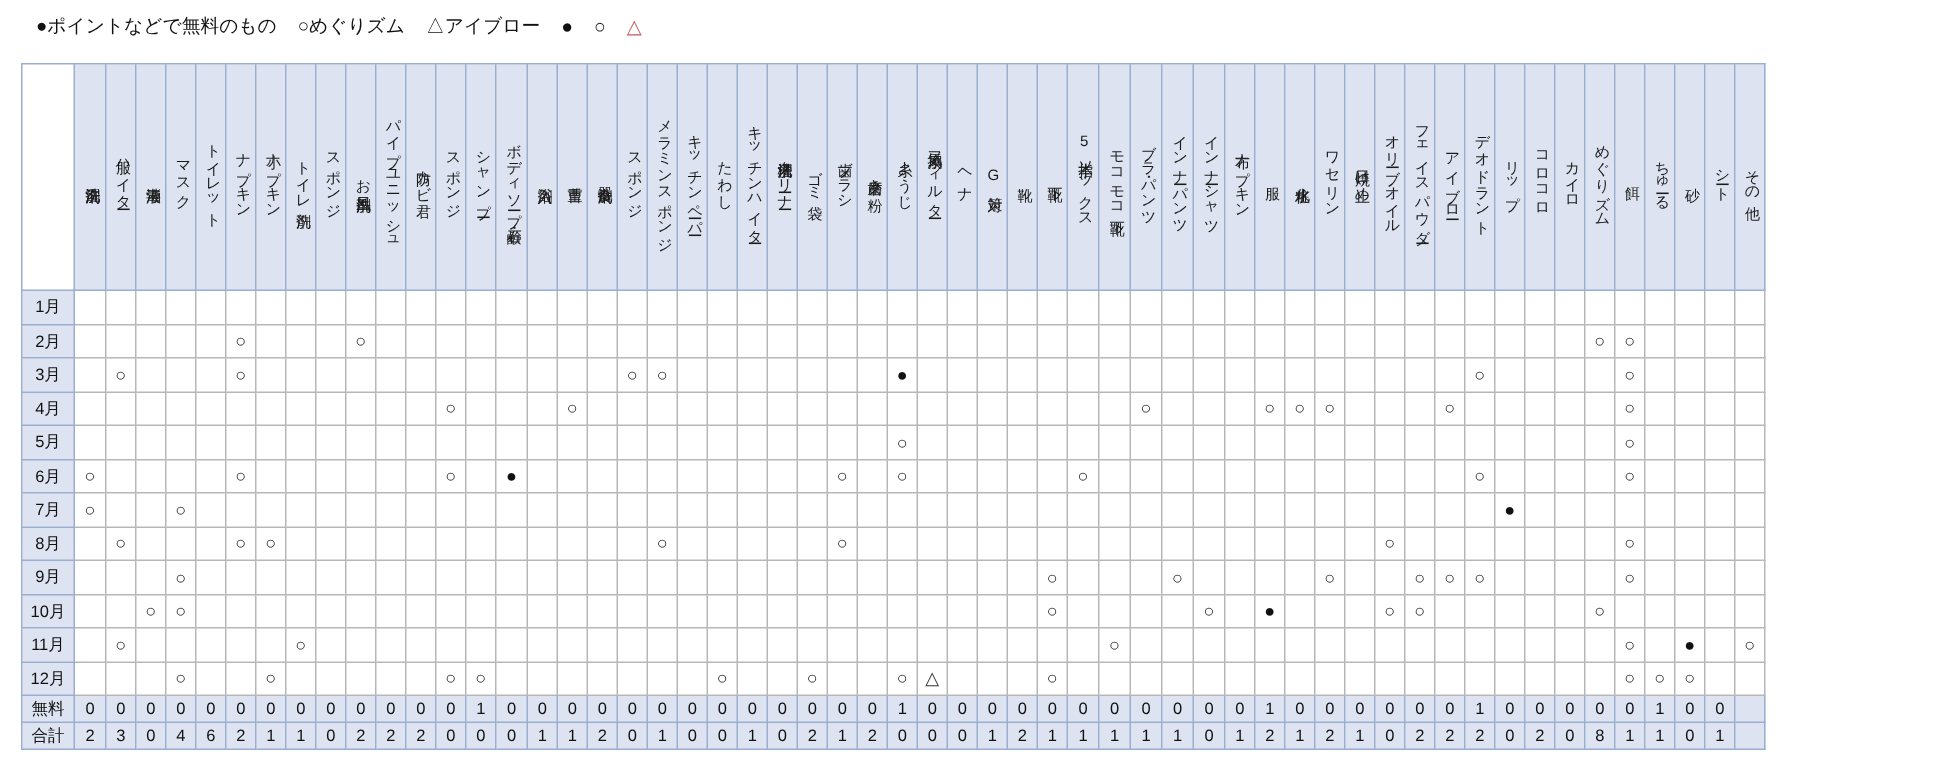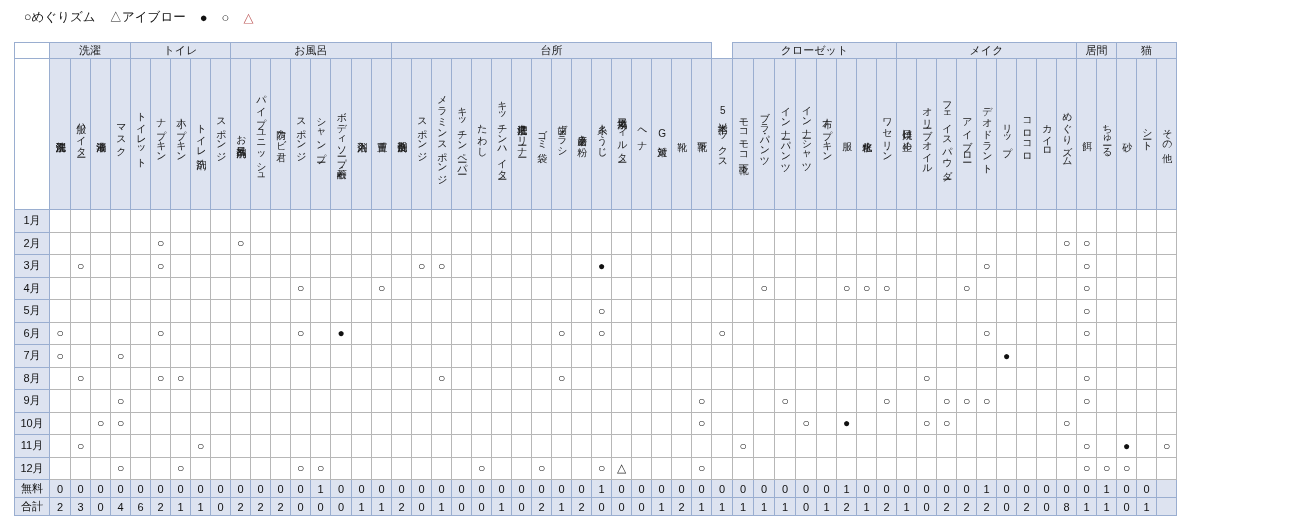--- a/index.html
+++ b/index.html
@@ -87,43 +87,32 @@
   .cell{font-size:12px;line-height:1;}
   .grp-spacer{background:#fff;border:none;}
 </style>
 </head>
 <body>
 
 <div class="sheet">
 
   <div class="topbar">
     <div class="legend">
+      <span>●ポイントなどで無料のもの</span>
       <span>○めぐりズム</span>
       <span>△アイブロー</span>
       <span class="sym-dot">●</span>
       <span class="sym-dot">○</span>
       <span class="sym-dot tri">△</span>
     </div>
   </div>
 
   <div class="tablewrap">
     <table>
       <thead>
-        <tr id="grp-row">
-            <td class="corner" rowspan="1" style="width: 34px;"></td>
-            <td class="grp" colspan="4">洗濯</td>
-            <td class="grp" colspan="5">トイレ</td>
-            <td class="grp" colspan="8">お風呂</td>
-            <td class="grp" colspan="16">台所</td>
-            <td class="grp grp-spacer" colspan="1"></td>
-            <td class="grp" colspan="8">クローゼット</td>
-            <td class="grp" colspan="9">メイク</td>
-            <td class="grp" colspan="2">居間</td>
-            <td class="grp" colspan="5">猫</td>
-          </tr>
         <tr id="col-row">
             <td class="corner"></td>
             <td class="vh" style="width: 20px;"><span class="v">洗濯洗剤</span></td>
             <td class="vh" style="width: 19px;"><span class="v">服ハイター</span></td>
             <td class="vh" style="width: 19px;"><span class="v">消毒液</span></td>
             <td class="vh" style="width: 19px;"><span class="v">マスク</span></td>
             <td class="vh" style="width: 19px;"><span class="v">トイレット</span></td>
             <td class="vh" style="width: 19px;"><span class="v">ナプキン</span></td>
             <td class="vh" style="width: 19px;"><span class="v">小ナプキン</span></td>
             <td class="vh" style="width: 19px;"><span class="v">トイレ洗剤</span></td>

